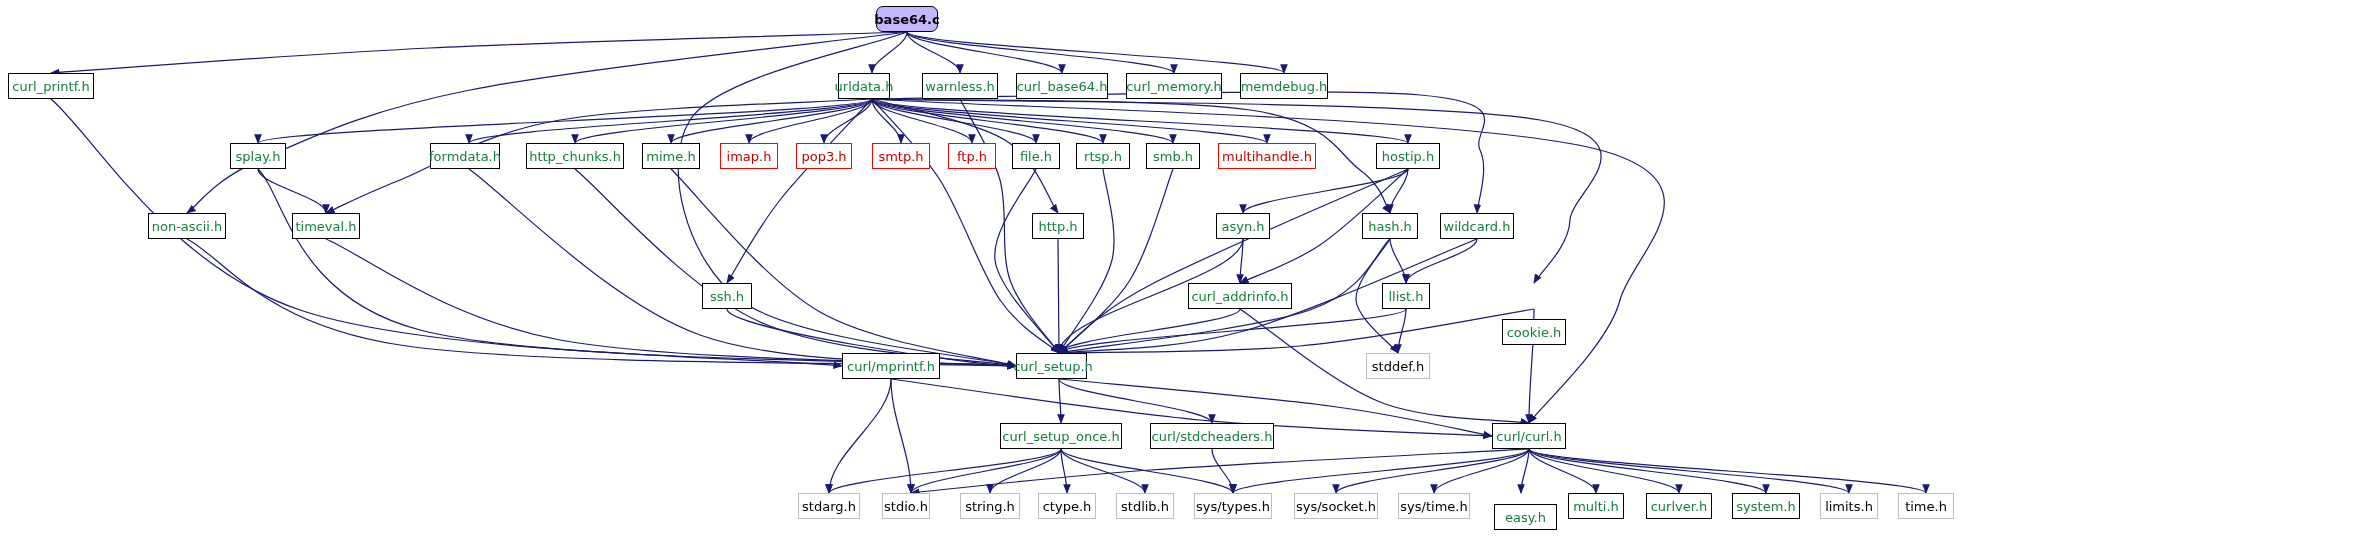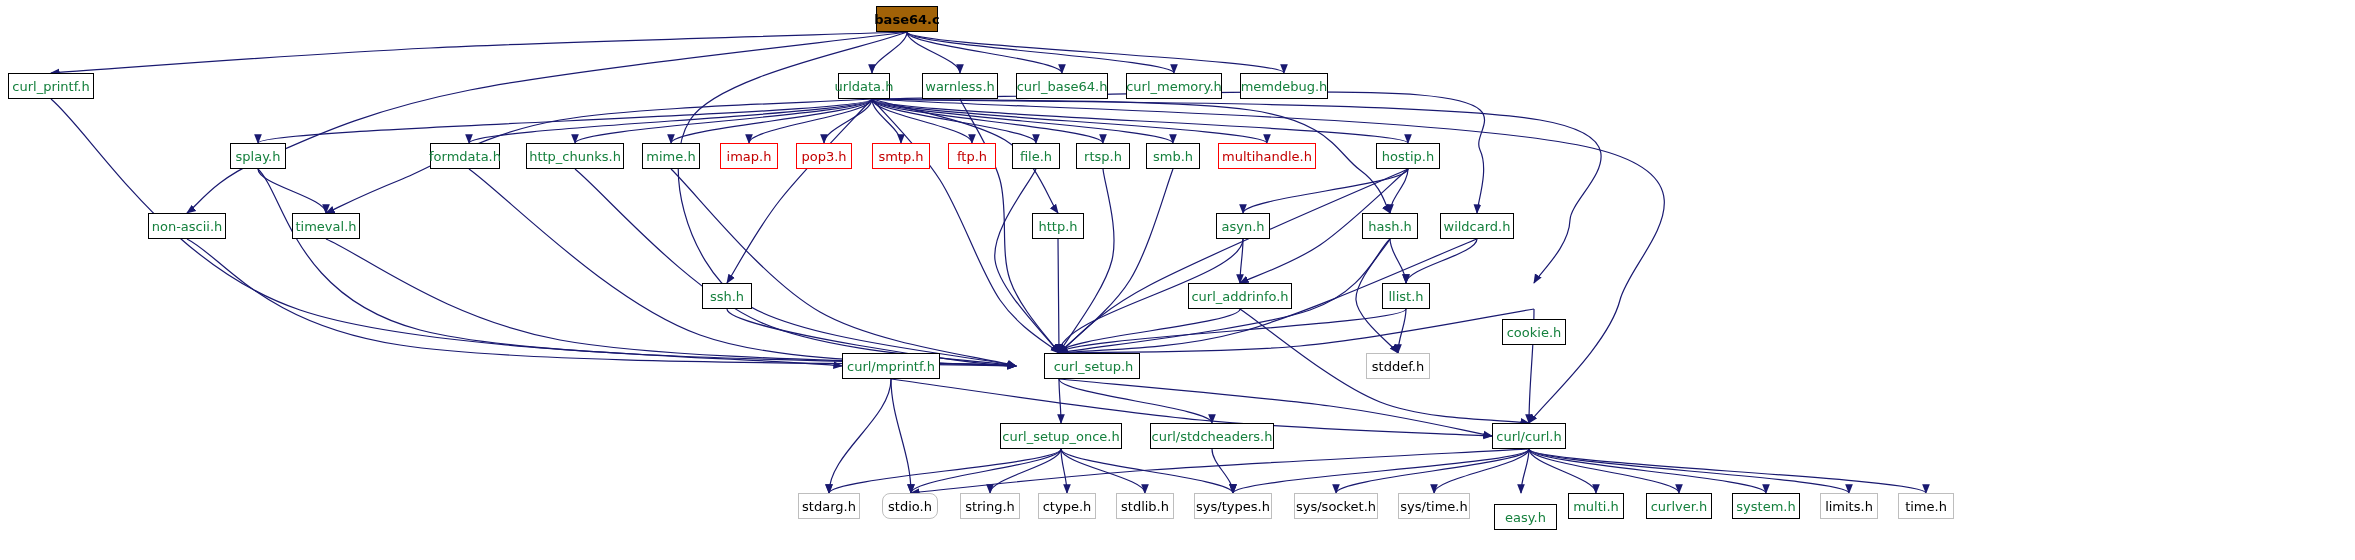--- a/index.html
+++ b/index.html
@@ -21,21 +21,21 @@
     color:#15803d;
     font-size:13px;
     display:flex;
     align-items:center;
     justify-content:center;
     white-space:nowrap;
     padding:0 5px;
     cursor:pointer;
     z-index:2;
   }
-  .node.root{background:#a16207;color:#000000;font-weight:bold;cursor:default;}
+  .node.root{background:#c4b5fd;color:#000000;font-weight:bold;cursor:default;border-radius:7px;}
   .node.red{border-color:#ff0000;color:#c40000;}
   .node.gray{border-color:#bebebe;color:#000000;cursor:default;}
   .edge{fill:none;stroke:#191970;stroke-width:1.2px;}
 </style>
 </head>
 <body>
 
 <div class="canvas">
   <svg class="edge-layer" xmlns="http://www.w3.org/2000/svg" width="2355" height="560">
     <defs>
@@ -154,27 +154,27 @@
       <div class="node" style="left: 292px; top: 213px; width: 68px;">timeval.h</div>
       <div class="node" style="left: 1032px; top: 213px; width: 52px;">http.h</div>
       <div class="node" style="left: 1216px; top: 213px; width: 54px;">asyn.h</div>
       <div class="node" style="left: 1362px; top: 213px; width: 56px;">hash.h</div>
       <div class="node" style="left: 1440px; top: 213px; width: 74px;">wildcard.h</div>
       <div class="node" style="left: 702px; top: 283px; width: 50px;">ssh.h</div>
       <div class="node" style="left: 1188px; top: 283px; width: 104px;">curl_addrinfo.h</div>
       <div class="node" style="left: 1382px; top: 283px; width: 48px;">llist.h</div>
       <div class="node" style="left: 1502px; top: 283px; width: 64px; margin-top: 36px;">cookie.h</div>
       <div class="node" style="left: 842px; top: 353px; width: 98px;">curl/mprintf.h</div>
-      <div class="node" style="left: 1044px; top: 353px; width: 96px; padding-left: 8px;">curl_setup.h</div>
+      <div class="node" style="left: 1016px; top: 353px; width: 71px; padding-left: 8px;">curl_setup.h</div>
       <div class="node gray" style="left: 1366px; top: 353px; width: 64px;">stddef.h</div>
       <div class="node" style="left: 1000px; top: 423px; width: 122px;">curl_setup_once.h</div>
       <div class="node" style="left: 1150px; top: 423px; width: 124px;">curl/stdcheaders.h</div>
       <div class="node" style="left: 1492px; top: 423px; width: 74px;">curl/curl.h</div>
       <div class="node gray" style="left: 798px; top: 493px; width: 62px;">stdarg.h</div>
-      <div class="node gray" style="left: 882px; top: 493px; width: 56px; border-radius: 8px;">stdio.h</div>
+      <div class="node gray" style="left: 882px; top: 493px; width: 48px;">stdio.h</div>
       <div class="node gray" style="left: 960px; top: 493px; width: 60px;">string.h</div>
       <div class="node gray" style="left: 1038px; top: 493px; width: 58px;">ctype.h</div>
       <div class="node gray" style="left: 1116px; top: 493px; width: 58px;">stdlib.h</div>
       <div class="node gray" style="left: 1194px; top: 493px; width: 78px;">sys/types.h</div>
       <div class="node gray" style="left: 1294px; top: 493px; width: 84px;">sys/socket.h</div>
       <div class="node gray" style="left: 1398px; top: 493px; width: 72px;">sys/time.h</div>
       <div class="node" style="left: 1494px; top: 504px; width: 63px;">easy.h</div>
       <div class="node" style="left: 1568px; top: 493px; width: 56px;">multi.h</div>
       <div class="node" style="left: 1646px; top: 493px; width: 66px;">curlver.h</div>
       <div class="node" style="left: 1732px; top: 493px; width: 68px;">system.h</div>

